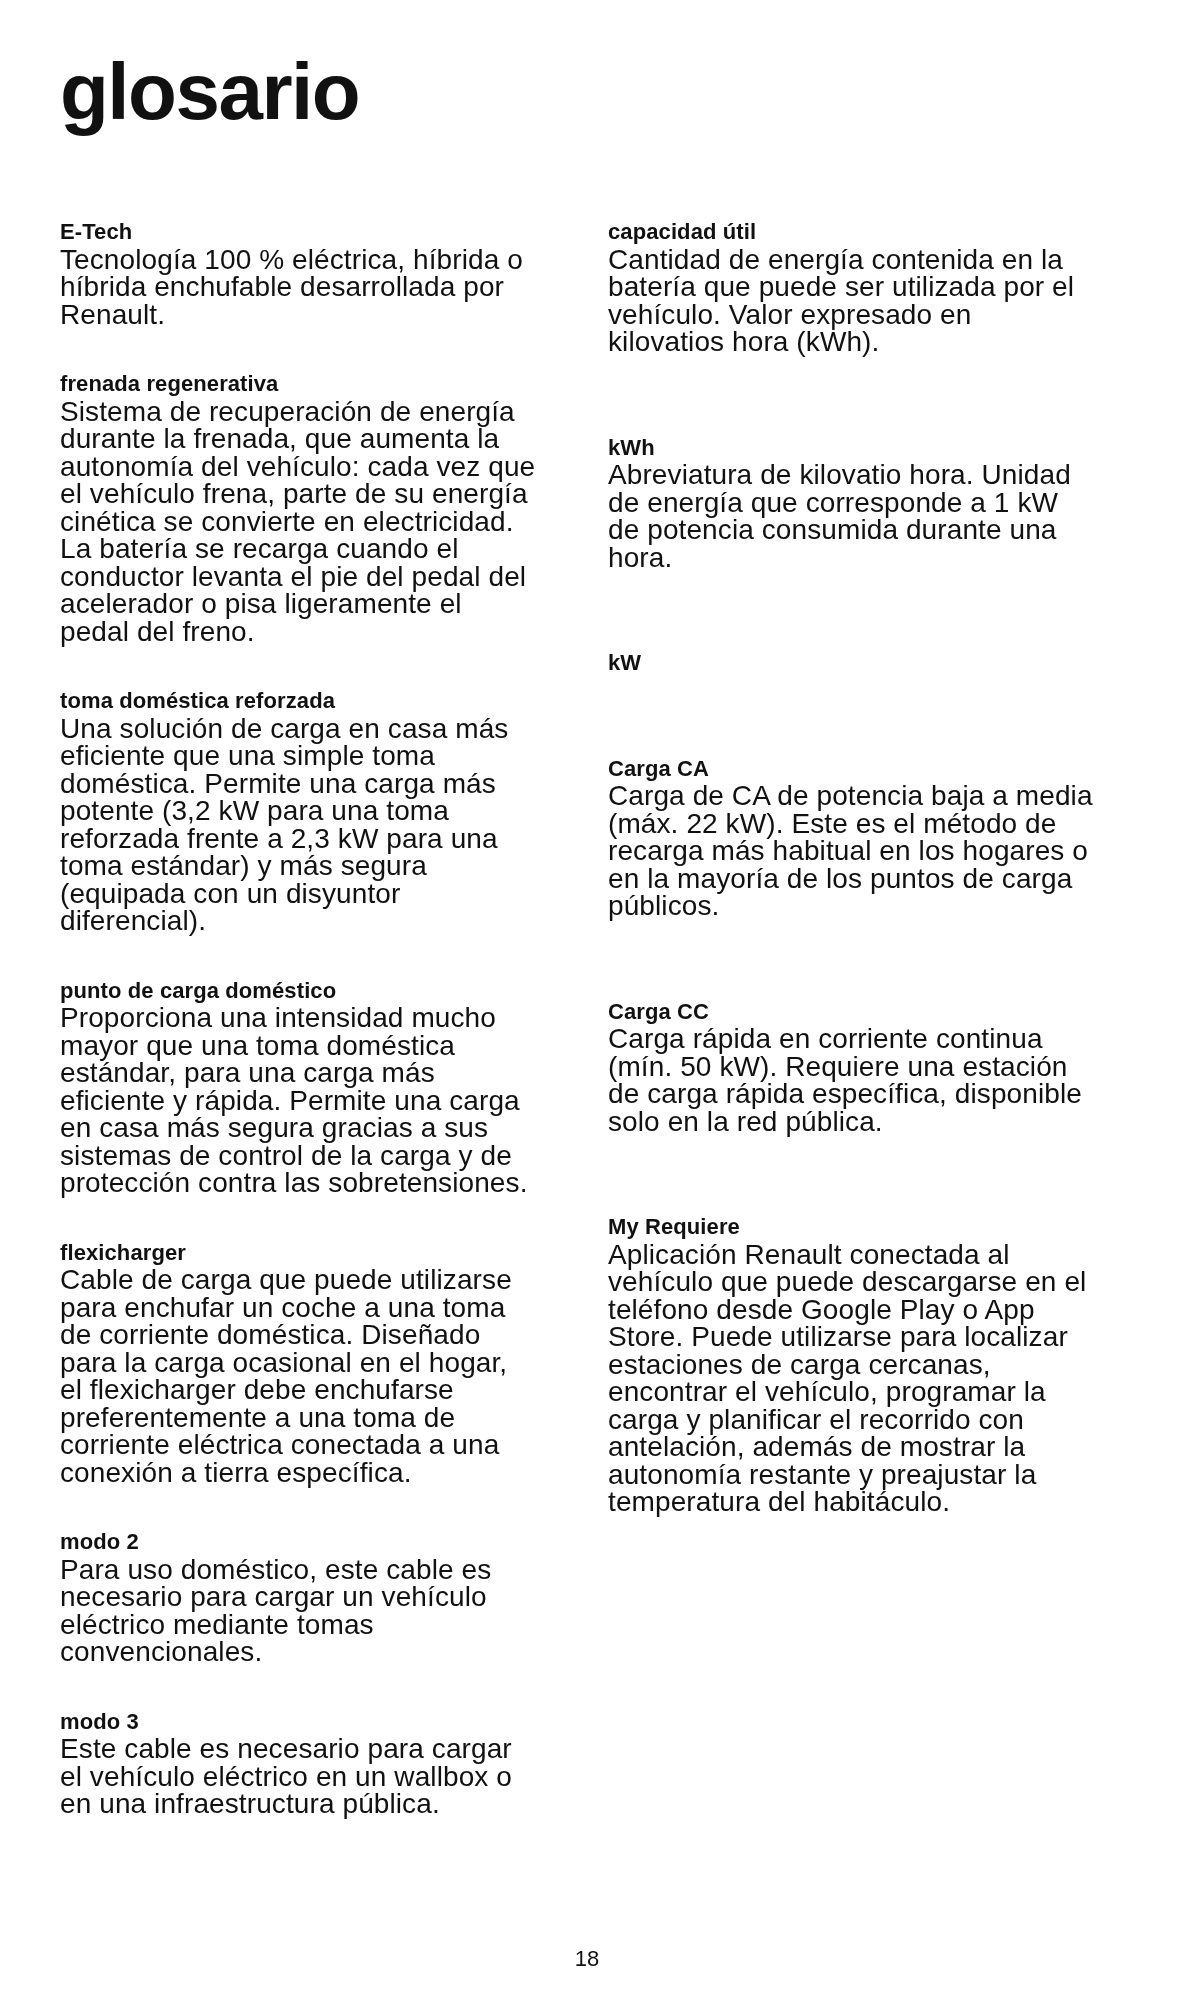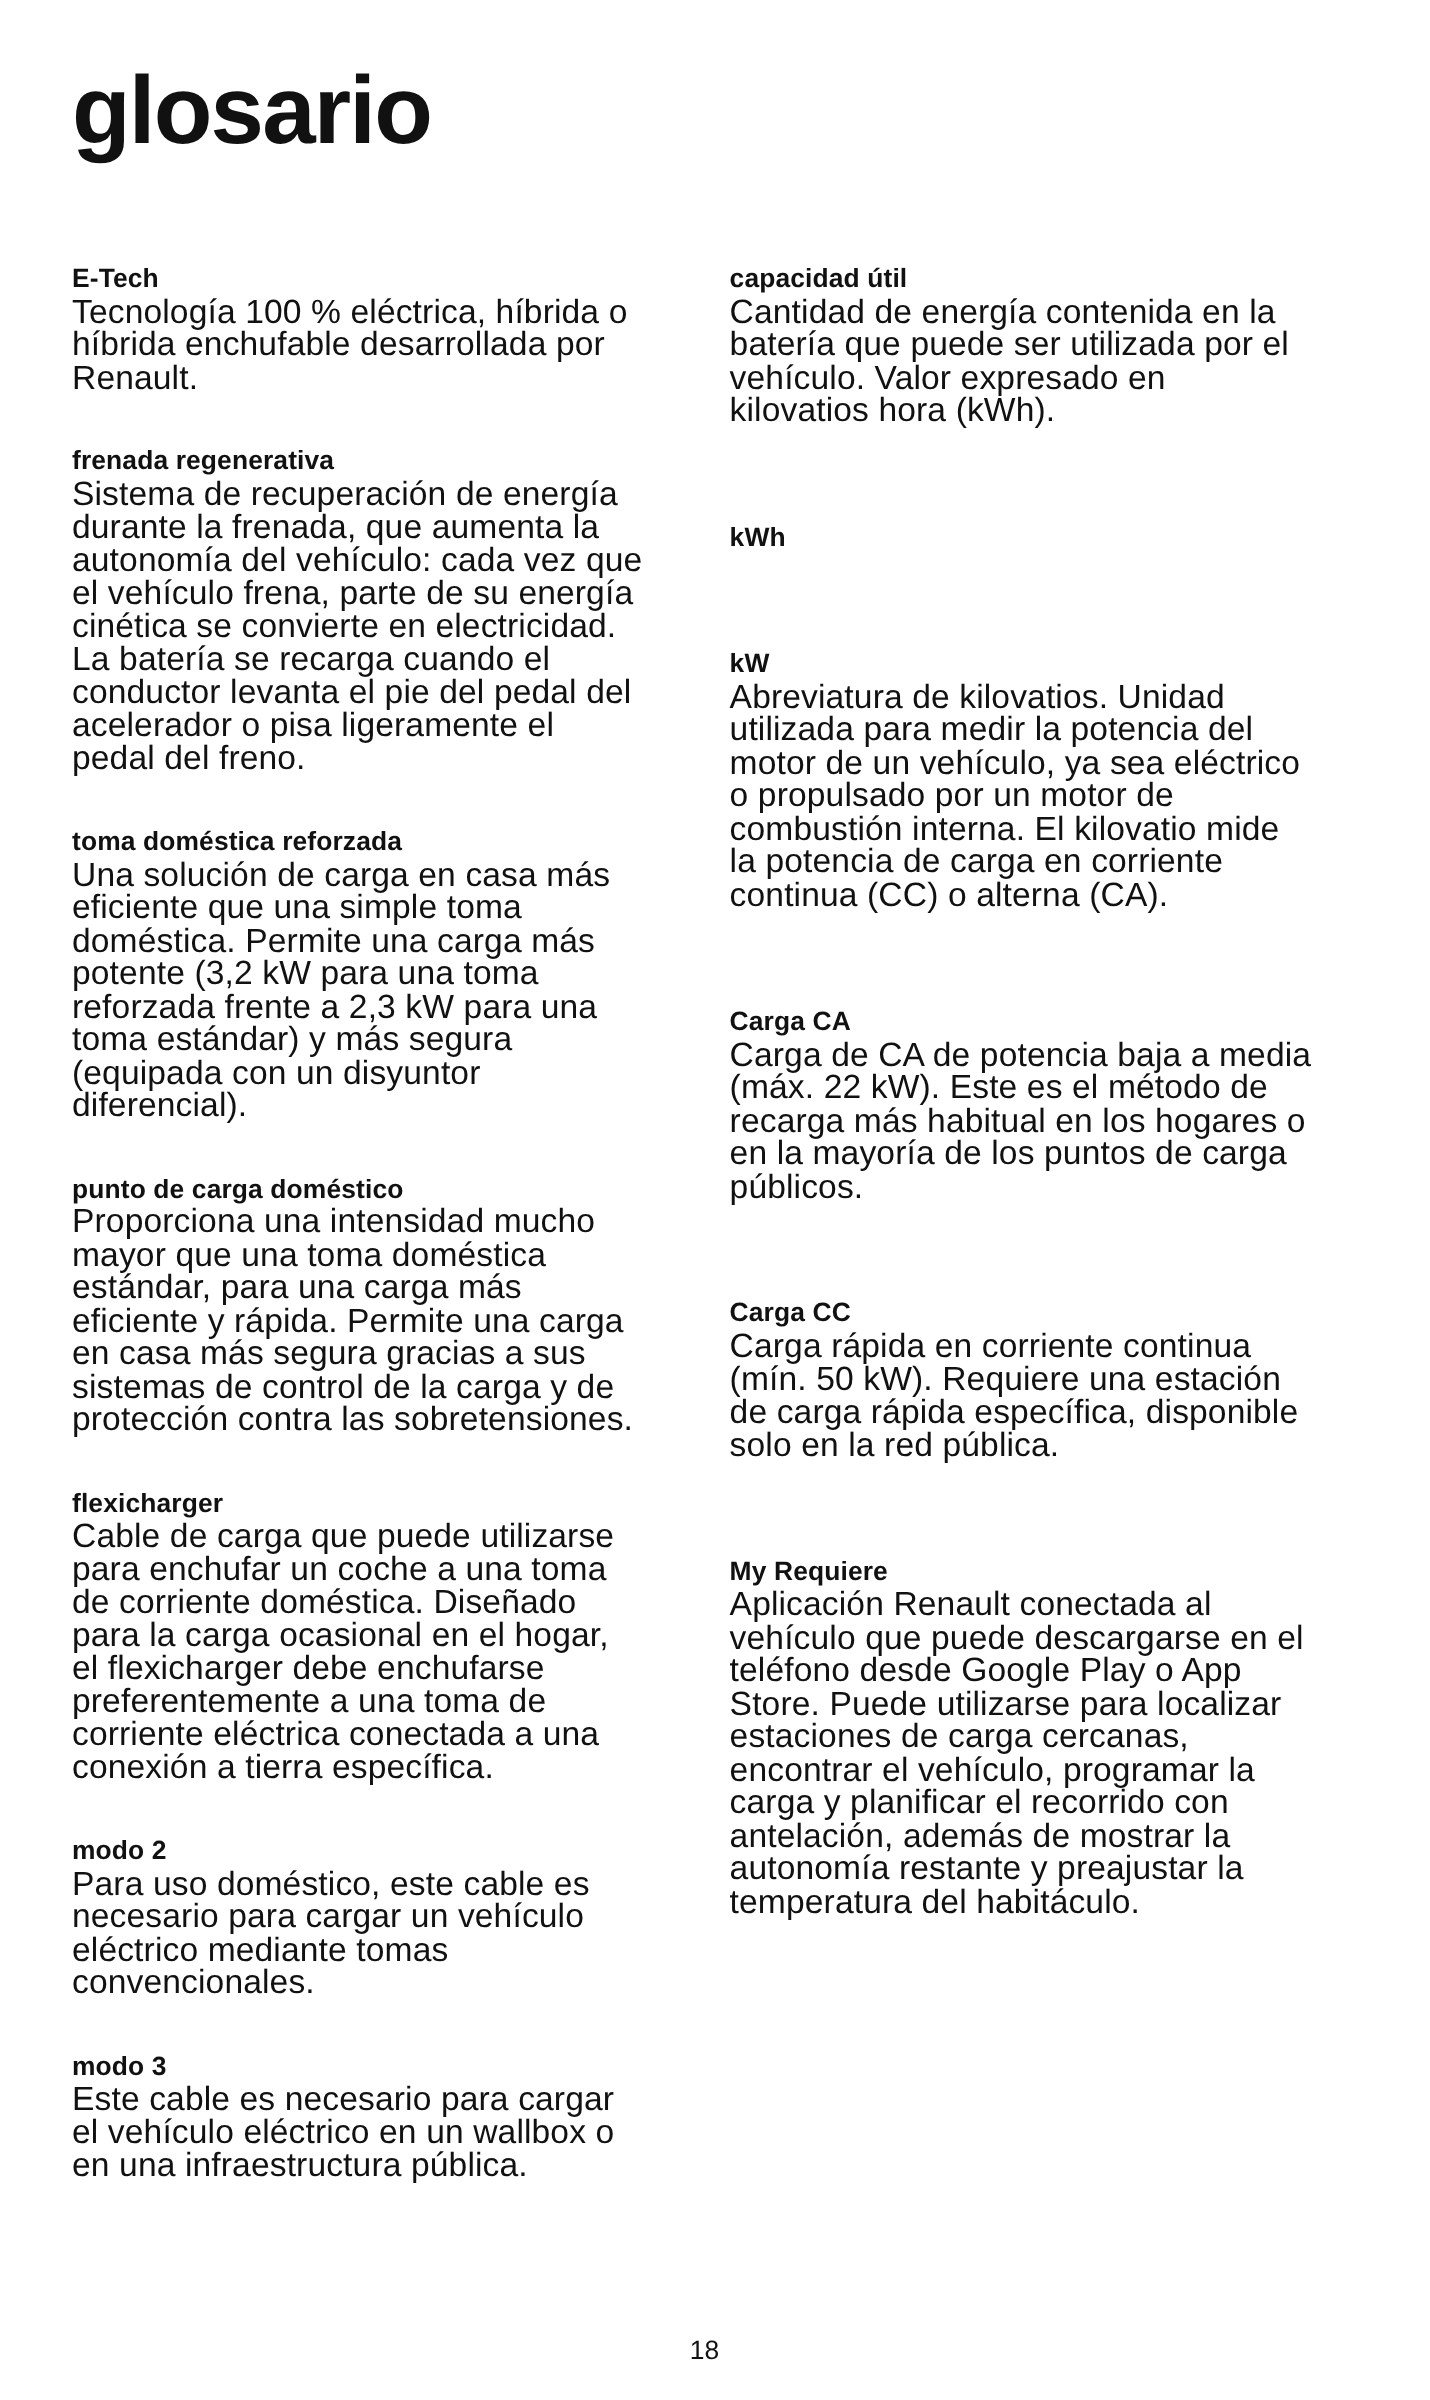--- a/index.html
+++ b/index.html
@@ -94,24 +94,24 @@
       </section>
     </div>
 
     <div class="col col-right">
       <section class="entry">
         <h3>capacidad útil</h3>
         <p>Cantidad de energía contenida en la batería que puede ser utilizada por el vehículo. Valor expresado en kilovatios hora (kWh).</p>
       </section>
       <section class="entry">
         <h3>kWh</h3>
+        <p>Abreviatura de kilovatio hora. Unidad de energía que corresponde a 1 kW de potencia consumida durante una hora.</p>
       </section>
       <section class="entry">
         <h3>kW</h3>
-        <p>Abreviatura de kilovatios. Unidad utilizada para medir la potencia del motor de un vehículo, ya sea eléctrico o propulsado por un motor de combustión interna. El kilovatio mide la potencia de carga en corriente continua (CC) o alterna (CA).</p>
       </section>
       <section class="entry">
         <h3>Carga CA</h3>
         <p>Carga de CA de potencia baja a media (máx. 22 kW). Este es el método de recarga más habitual en los hogares o en la mayoría de los puntos de carga públicos.</p>
       </section>
       <section class="entry">
         <h3>Carga CC</h3>
         <p>Carga rápida en corriente continua (mín. 50 kW). Requiere una estación de carga rápida específica, disponible solo en la red pública.</p>
       </section>
       <section class="entry">

